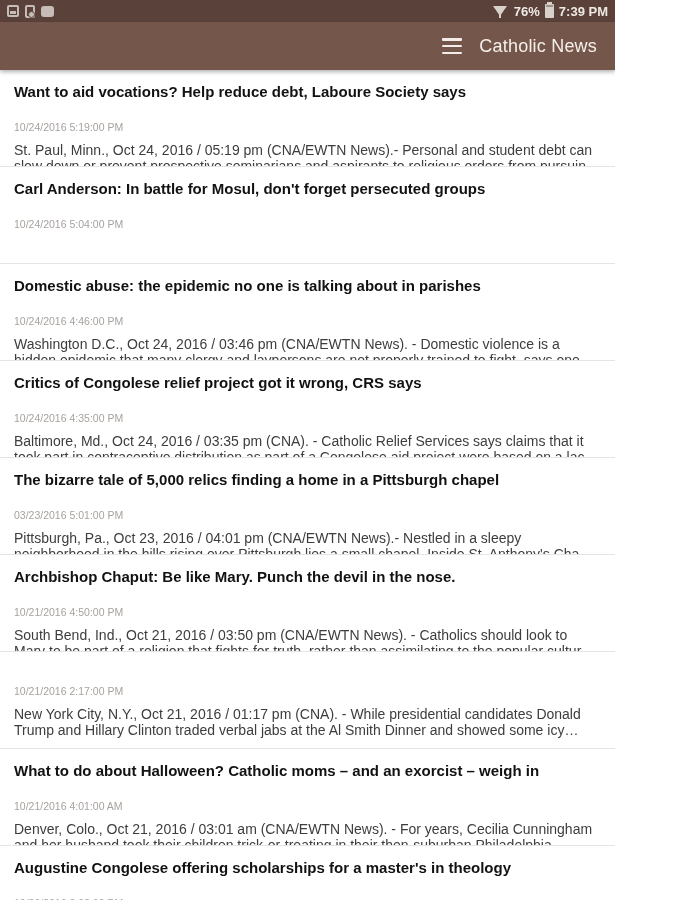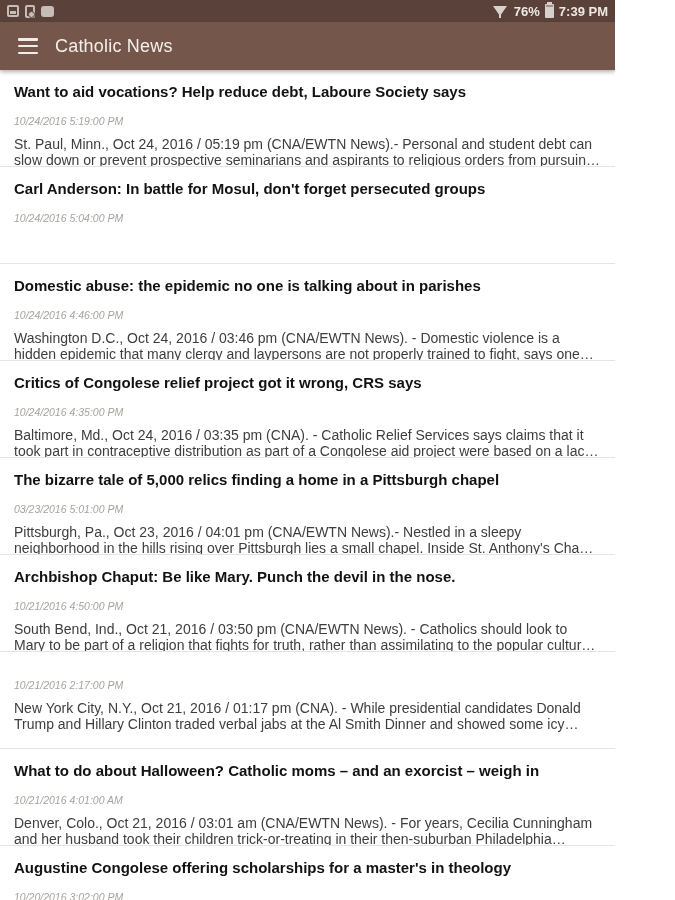--- a/index.html
+++ b/index.html
@@ -33,36 +33,36 @@
   .icon-battery::before { content:""; position: absolute; top: -2px; left: 2px; width: 5px; height: 2px; background: #efe9e5; }
   .icon-battery::after { content:""; position: absolute; top: 1px; left: 1px; right: 1px; height: 2px; background: #5a423a; opacity: .45; }
 
   
   .app-bar {
     height: 48px; flex: 0 0 48px;
     background: #75564a;
     display: flex; align-items: center;
     padding: 0 18px;
     box-shadow: 0 2px 4px rgba(0,0,0,.30);
-    position: relative; z-index: 2;
+    position: relative; z-index: 2; justify-content: flex-end;
   }
   .menu-button { background: none; border: none; cursor: pointer; width: 20px; height: 16px; display: flex; flex-direction: column; justify-content: space-between; padding: 0; }
   .menu-button span { display: block; height: 2.5px; width: 20px; background: #f3ece8; border-radius: 1px; }
   .app-title { color: #f5efeb; font-size: 18px; font-weight: 500; margin-left: 17px; letter-spacing: .2px; }
 
   
   .article-list { flex: 1 1 auto; background: #fff; overflow: hidden; }
   .article {
     height: 97px; overflow: hidden;
     padding: 13px 10px 0 14px;
     border-bottom: 1px solid #e4e4e4;
     background: #fff; cursor: pointer;
   }
   .a-title { font-size: 15px; font-weight: bold; color: #121212; line-height: 1.2; white-space: nowrap; overflow: hidden; }
-  .a-date { margin-top: 14px; font-size: 10.5px; color: #a7a29e; font-style: italic; }
+  .a-date { margin-top: 20px; font-size: 10.5px; color: #a7a29e; }
   .a-snippet {
     margin-top: 9px; font-size: 14px; color: #3d3d3d; line-height: 1.17;
     display: -webkit-box; -webkit-line-clamp: 2; -webkit-box-orient: vertical;
     overflow: hidden; padding-right: 4px;
   }
 </style>
 </head>
 <body>
 
 <div class="screen">

